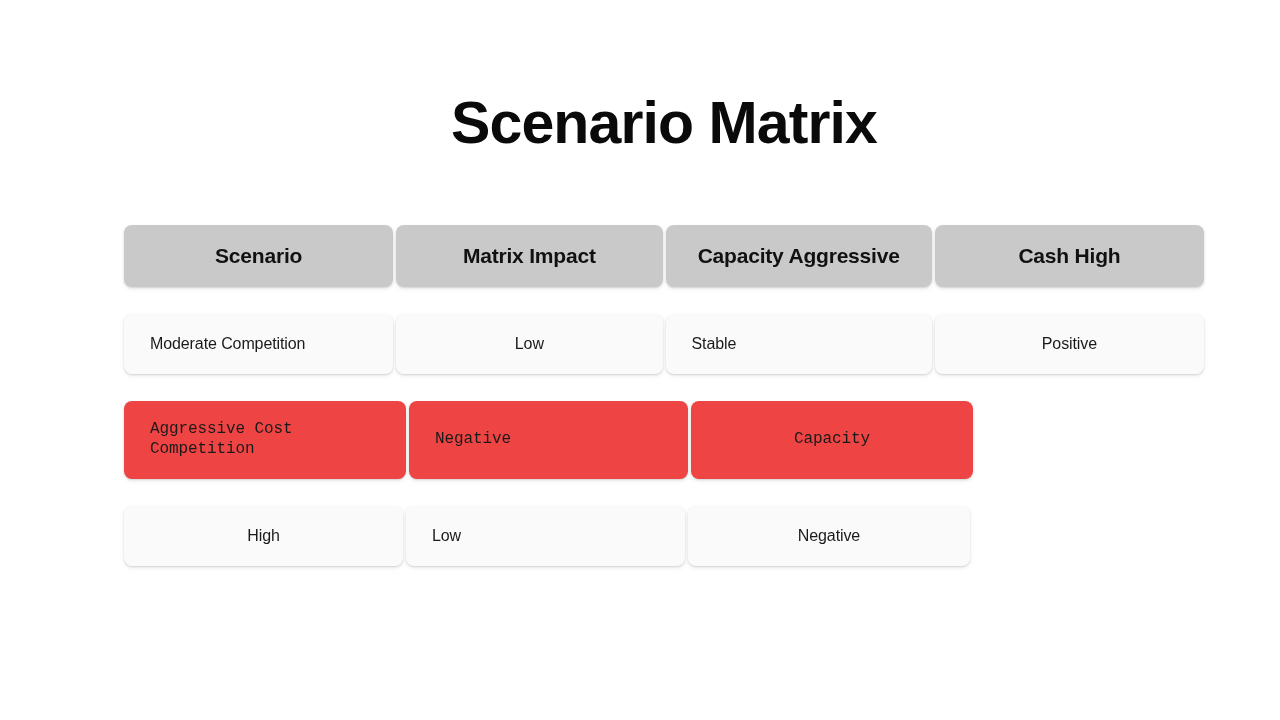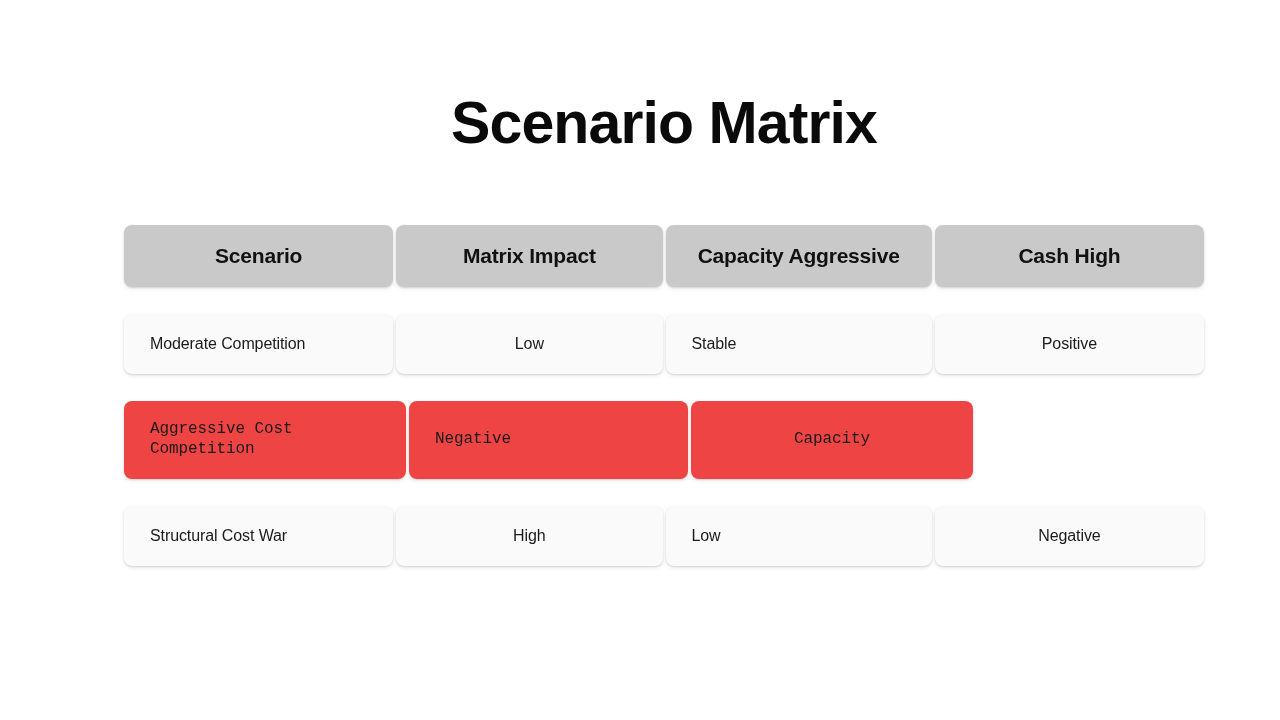--- a/index.html
+++ b/index.html
@@ -138,23 +138,20 @@
       </div>
       <div class="cell col-2">
         <span class="cell-text">Negative</span>
       </div>
       <div class="cell col-3">
         <span class="cell-text">Capacity</span>
       </div>
     </div>
 
     <div class="matrix-row body-row row-light">
-      <div class="cell col-0">
-        <span class="cell-text">Structural Cost War</span>
-      </div>
       <div class="cell col-1">
         <span class="cell-text">High</span>
       </div>
       <div class="cell col-2">
         <span class="cell-text">Low</span>
       </div>
       <div class="cell col-3">
         <span class="cell-text">Negative</span>
       </div>
     </div>

